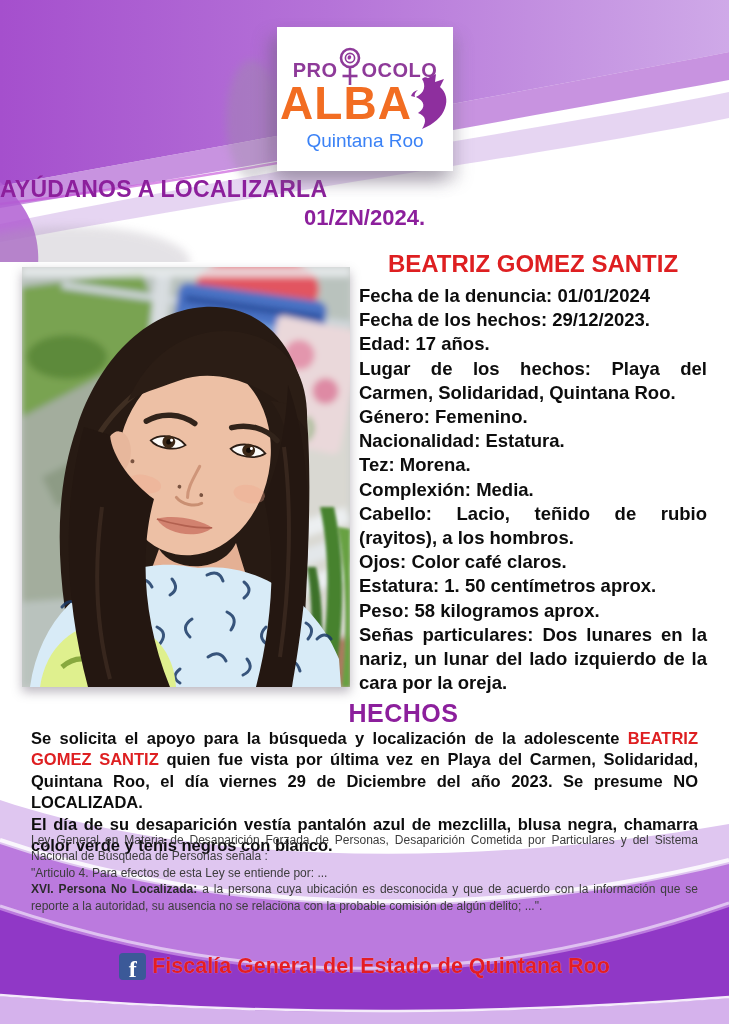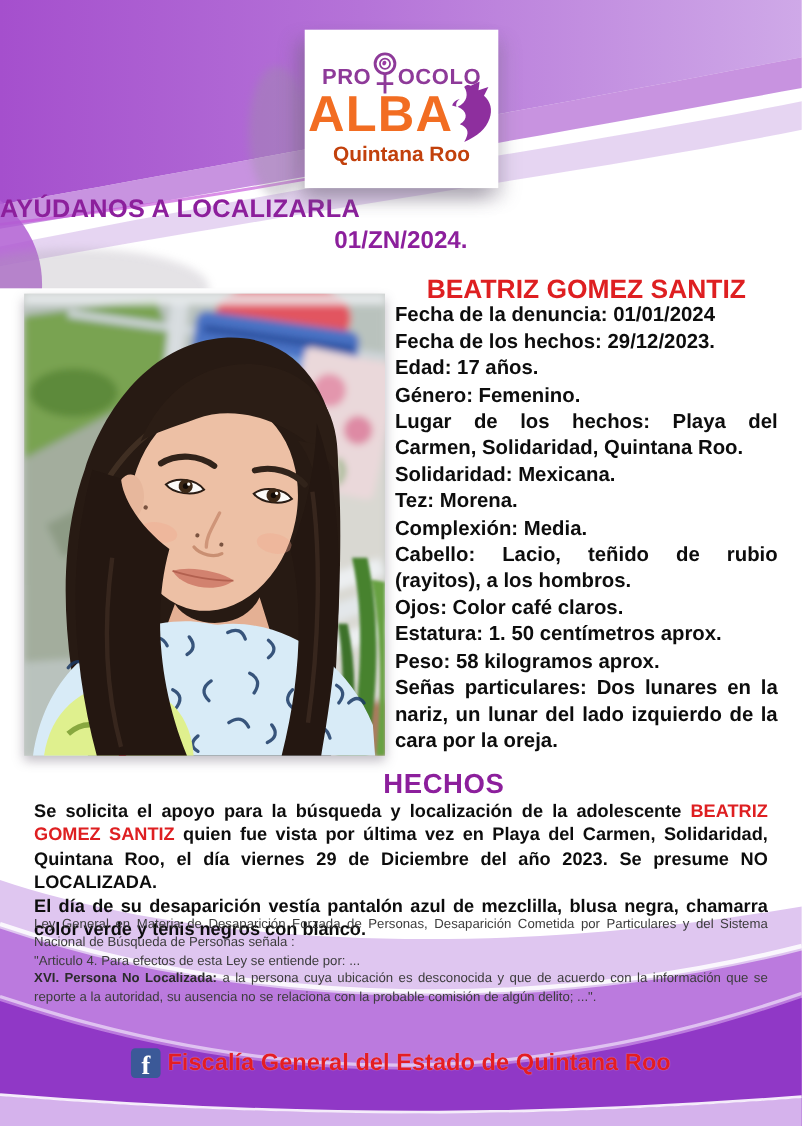--- a/index.html
+++ b/index.html
@@ -15,42 +15,42 @@
   .logo-card{
     position:absolute;left:277px;top:27px;width:176px;height:144px;background:#ffffff;
     box-shadow:-8px 10px 16px rgba(110,100,120,.45), 6px 10px 14px rgba(120,110,130,.25);
     display:flex;flex-direction:column;align-items:center;justify-content:center;z-index:5;
   }
   .logo-line1{display:flex;align-items:flex-end;color:#8e3a99;font-weight:800;font-size:20px;letter-spacing:.5px;line-height:1;}
   .logo-venus{margin:0 0 -9px 0;}
   .logo-line2{display:flex;margin-top:2px;}
   .logo-alba{color:#f26d22;font-weight:800;font-size:46px;letter-spacing:1px;line-height:.95;}
   .logo-silhouette{margin-left:-4px;margin-top:-8px;}
-  .logo-line3{color:#c2410c;font-weight:700;font-size:19px;margin-top:0px;}
+  .logo-line3{color:#3b82f6;font-weight:400;font-size:19px;margin-top:0px;}
 
   .help-title{
     position:absolute;left:0;top:176px;width:729px;text-align:left;z-index:4;
     color:#8c1f9c;font-weight:800;font-size:23px;letter-spacing:.3px;
   }
   .case-number{
     position:absolute;left:0;top:205px;width:729px;text-align:center;z-index:4;
     color:#8c1f9c;font-weight:800;font-size:22px;
   }
 
   .photo{
     position:absolute;left:22px;top:267px;width:328px;height:420px;z-index:4;
     box-shadow:0 5px 10px rgba(90,80,100,.4);background:#c9cdcb;
   }
   .photo svg{display:block;}
 
   .person-name{
     position:absolute;left:358px;top:250px;width:350px;text-align:center;z-index:4;
     color:#de1f21;font-weight:800;font-size:24px;white-space:nowrap;
   }
-  .details{position:absolute;left:359px;top:274px;width:348px;z-index:4;}
+  .details{position:absolute;left:359px;top:284px;width:348px;z-index:4;}
   .detail-line{
     color:#0d0d0d;font-weight:700;font-size:18.5px;line-height:24.2px;text-align:justify;
   }
 
   .hechos-heading{
     position:absolute;left:0;top:699px;width:729px;text-align:center;z-index:4;
     color:#8c1f9c;font-weight:800;font-size:25px;letter-spacing:.5px;padding-left:39px;
   }
   .hechos-body{position:absolute;left:31px;top:728px;width:667px;z-index:4;}
   .hechos-p{color:#0d0d0d;font-weight:700;font-size:16.5px;line-height:21.4px;text-align:justify;}
@@ -256,23 +256,23 @@
       <path d="M80,240 C72,300 74,360 88,412" stroke="#4a362a" stroke-width="4" fill="none" opacity="0.5"></path>
       <path d="M262,180 C270,240 268,320 258,390" stroke="#4a362a" stroke-width="4" fill="none" opacity="0.5"></path>
     </svg>
   </div>
 
   <div class="person-name">BEATRIZ GOMEZ SANTIZ</div>
   <div class="details">
     <div class="detail-line">Fecha de la denuncia: 01/01/2024</div>
     <div class="detail-line">Fecha de los hechos: 29/12/2023.</div>
     <div class="detail-line">Edad: 17 años.</div>
+    <div class="detail-line">Lugar de los hechos: Playa del Carmen, Solidaridad, Quintana Roo.</div>
     <div class="detail-line">Género: Femenino.</div>
-    <div class="detail-line">Lugar de los hechos: Playa del Carmen, Solidaridad, Quintana Roo.</div>
-    <div class="detail-line">Solidaridad: Mexicana.</div>
+    <div class="detail-line">Nacionalidad: Estatura.</div>
     <div class="detail-line">Tez: Morena.</div>
     <div class="detail-line">Complexión: Media.</div>
     <div class="detail-line">Cabello: Lacio, teñido de rubio (rayitos), a los hombros.</div>
     <div class="detail-line">Ojos: Color café claros.</div>
     <div class="detail-line">Estatura: 1. 50 centímetros aprox.</div>
     <div class="detail-line">Peso: 58 kilogramos aprox.</div>
     <div class="detail-line">Señas particulares: Dos lunares en la nariz, un lunar del lado izquierdo de la cara por la oreja.</div>
   </div>
 
   <div class="hechos-heading">HECHOS</div>

